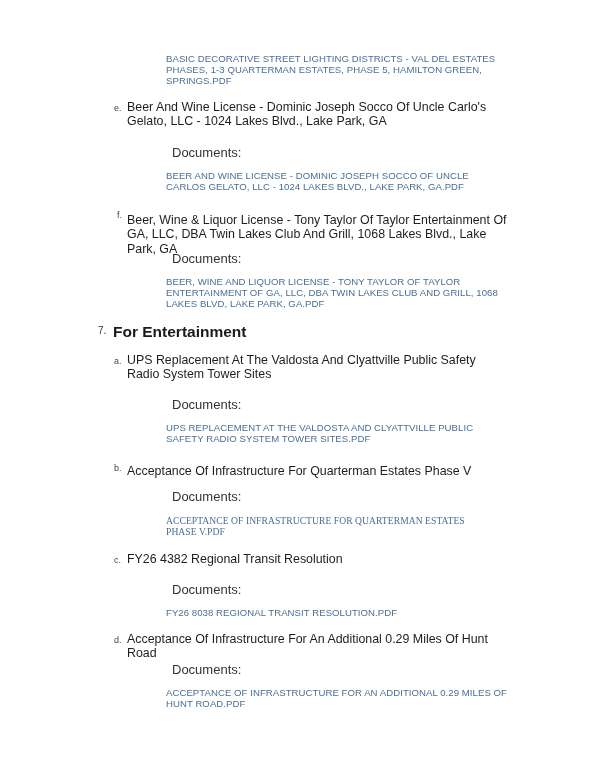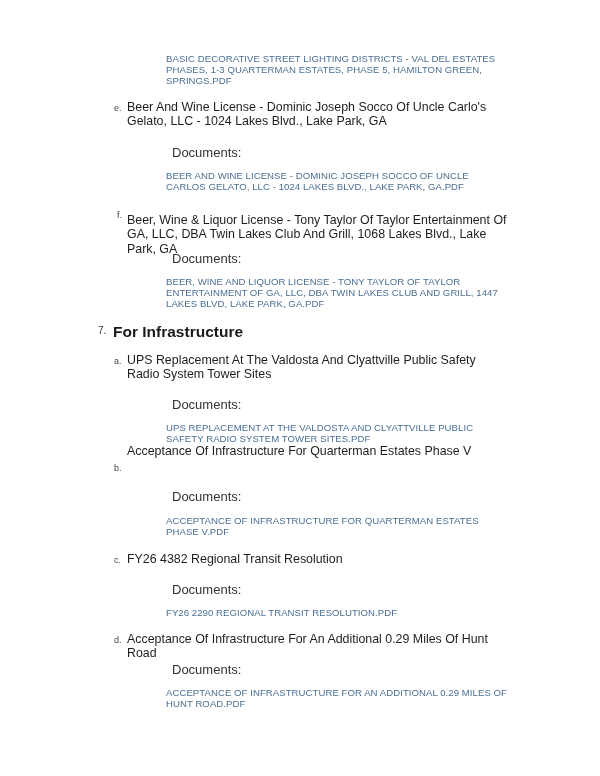--- a/index.html
+++ b/index.html
@@ -65,36 +65,36 @@
 <a class="doc-link" style="top:53px;">BASIC DECORATIVE STREET LIGHTING DISTRICTS - VAL DEL ESTATES PHASES, 1-3 QUARTERMAN ESTATES, PHASE 5, HAMILTON GREEN, SPRINGS.PDF</a>
 
 <span class="item-marker" style="left:114px; top:103px;">e.</span>
 <div class="item-title" style="top:100px;">Beer And Wine License - Dominic Joseph Socco Of Uncle Carlo's Gelato, LLC - 1024 Lakes Blvd., Lake Park, GA</div>
 <span class="docs-label" style="top:145px;">Documents:</span>
 <a class="doc-link" style="top:170px;">BEER AND WINE LICENSE - DOMINIC JOSEPH SOCCO OF UNCLE CARLOS GELATO, LLC - 1024 LAKES BLVD., LAKE PARK, GA.PDF</a>
 
 <span class="item-marker" style="left:117px; top:210px;">f.</span>
 <div class="item-title" style="top:213px; width:385px;">Beer, Wine &amp; Liquor License - Tony Taylor Of Taylor Entertainment Of GA, LLC, DBA Twin Lakes Club And Grill, 1068 Lakes Blvd., Lake Park, GA</div>
 <span class="docs-label" style="top:251px;">Documents:</span>
-<a class="doc-link" style="top:276px; width:340px;">BEER, WINE AND LIQUOR LICENSE - TONY TAYLOR OF TAYLOR ENTERTAINMENT OF GA, LLC, DBA TWIN LAKES CLUB AND GRILL, 1447 LAKES BLVD, LAKE PARK, GA.PDF</a>
+<a class="doc-link" style="top:276px; width:340px;">BEER, WINE AND LIQUOR LICENSE - TONY TAYLOR OF TAYLOR ENTERTAINMENT OF GA, LLC, DBA TWIN LAKES CLUB AND GRILL, 1068 LAKES BLVD, LAKE PARK, GA.PDF</a>
 
 <span class="section-num" style="top:325px;">7.</span>
-<h2 class="section-title" style="top:323px; margin:0;">For Infrastructure</h2>
+<h2 class="section-title" style="top:323px; margin:0;">For Entertainment</h2>
 
 <span class="item-marker" style="left:114px; top:356px;">a.</span>
 <div class="item-title" style="top:353px; width:380px;">UPS Replacement At The Valdosta And Clyattville Public Safety Radio System Tower Sites</div>
 <span class="docs-label" style="top:397px;">Documents:</span>
 <a class="doc-link" style="top:422px; width:320px;">UPS REPLACEMENT AT THE VALDOSTA AND CLYATTVILLE PUBLIC SAFETY RADIO SYSTEM TOWER SITES.PDF</a>
 
 <span class="item-marker" style="left:114px; top:463px;">b.</span>
-<div class="item-title" style="top:444px;">Acceptance Of Infrastructure For Quarterman Estates Phase V</div>
+<div class="item-title" style="top:464px;">Acceptance Of Infrastructure For Quarterman Estates Phase V</div>
 <span class="docs-label" style="top:489px;">Documents:</span>
-<a class="doc-link" style="top:515px; width:320px;">ACCEPTANCE OF INFRASTRUCTURE FOR QUARTERMAN ESTATES PHASE V.PDF</a>
+<a class="doc-link" style="top:515px; width:320px;font-family:Liberation Serif, serif;">ACCEPTANCE OF INFRASTRUCTURE FOR QUARTERMAN ESTATES PHASE V.PDF</a>
 
 <span class="item-marker" style="left:114px; top:555px;">c.</span>
 <div class="item-title" style="top:552px;">FY26 4382 Regional Transit Resolution</div>
 <span class="docs-label" style="top:582px;">Documents:</span>
-<a class="doc-link" style="top:607px;">FY26 2290 REGIONAL TRANSIT RESOLUTION.PDF</a>
+<a class="doc-link" style="top:607px;">FY26 8038 REGIONAL TRANSIT RESOLUTION.PDF</a>
 
 <span class="item-marker" style="left:114px; top:635px;">d.</span>
 <div class="item-title" style="top:632px;">Acceptance Of Infrastructure For An Additional 0.29 Miles Of Hunt Road</div>
 <span class="docs-label" style="top:662px;">Documents:</span>
 <a class="doc-link" style="top:687px; width:345px;">ACCEPTANCE OF INFRASTRUCTURE FOR AN ADDITIONAL 0.29 MILES OF HUNT ROAD.PDF</a>
 
 </body></html>

